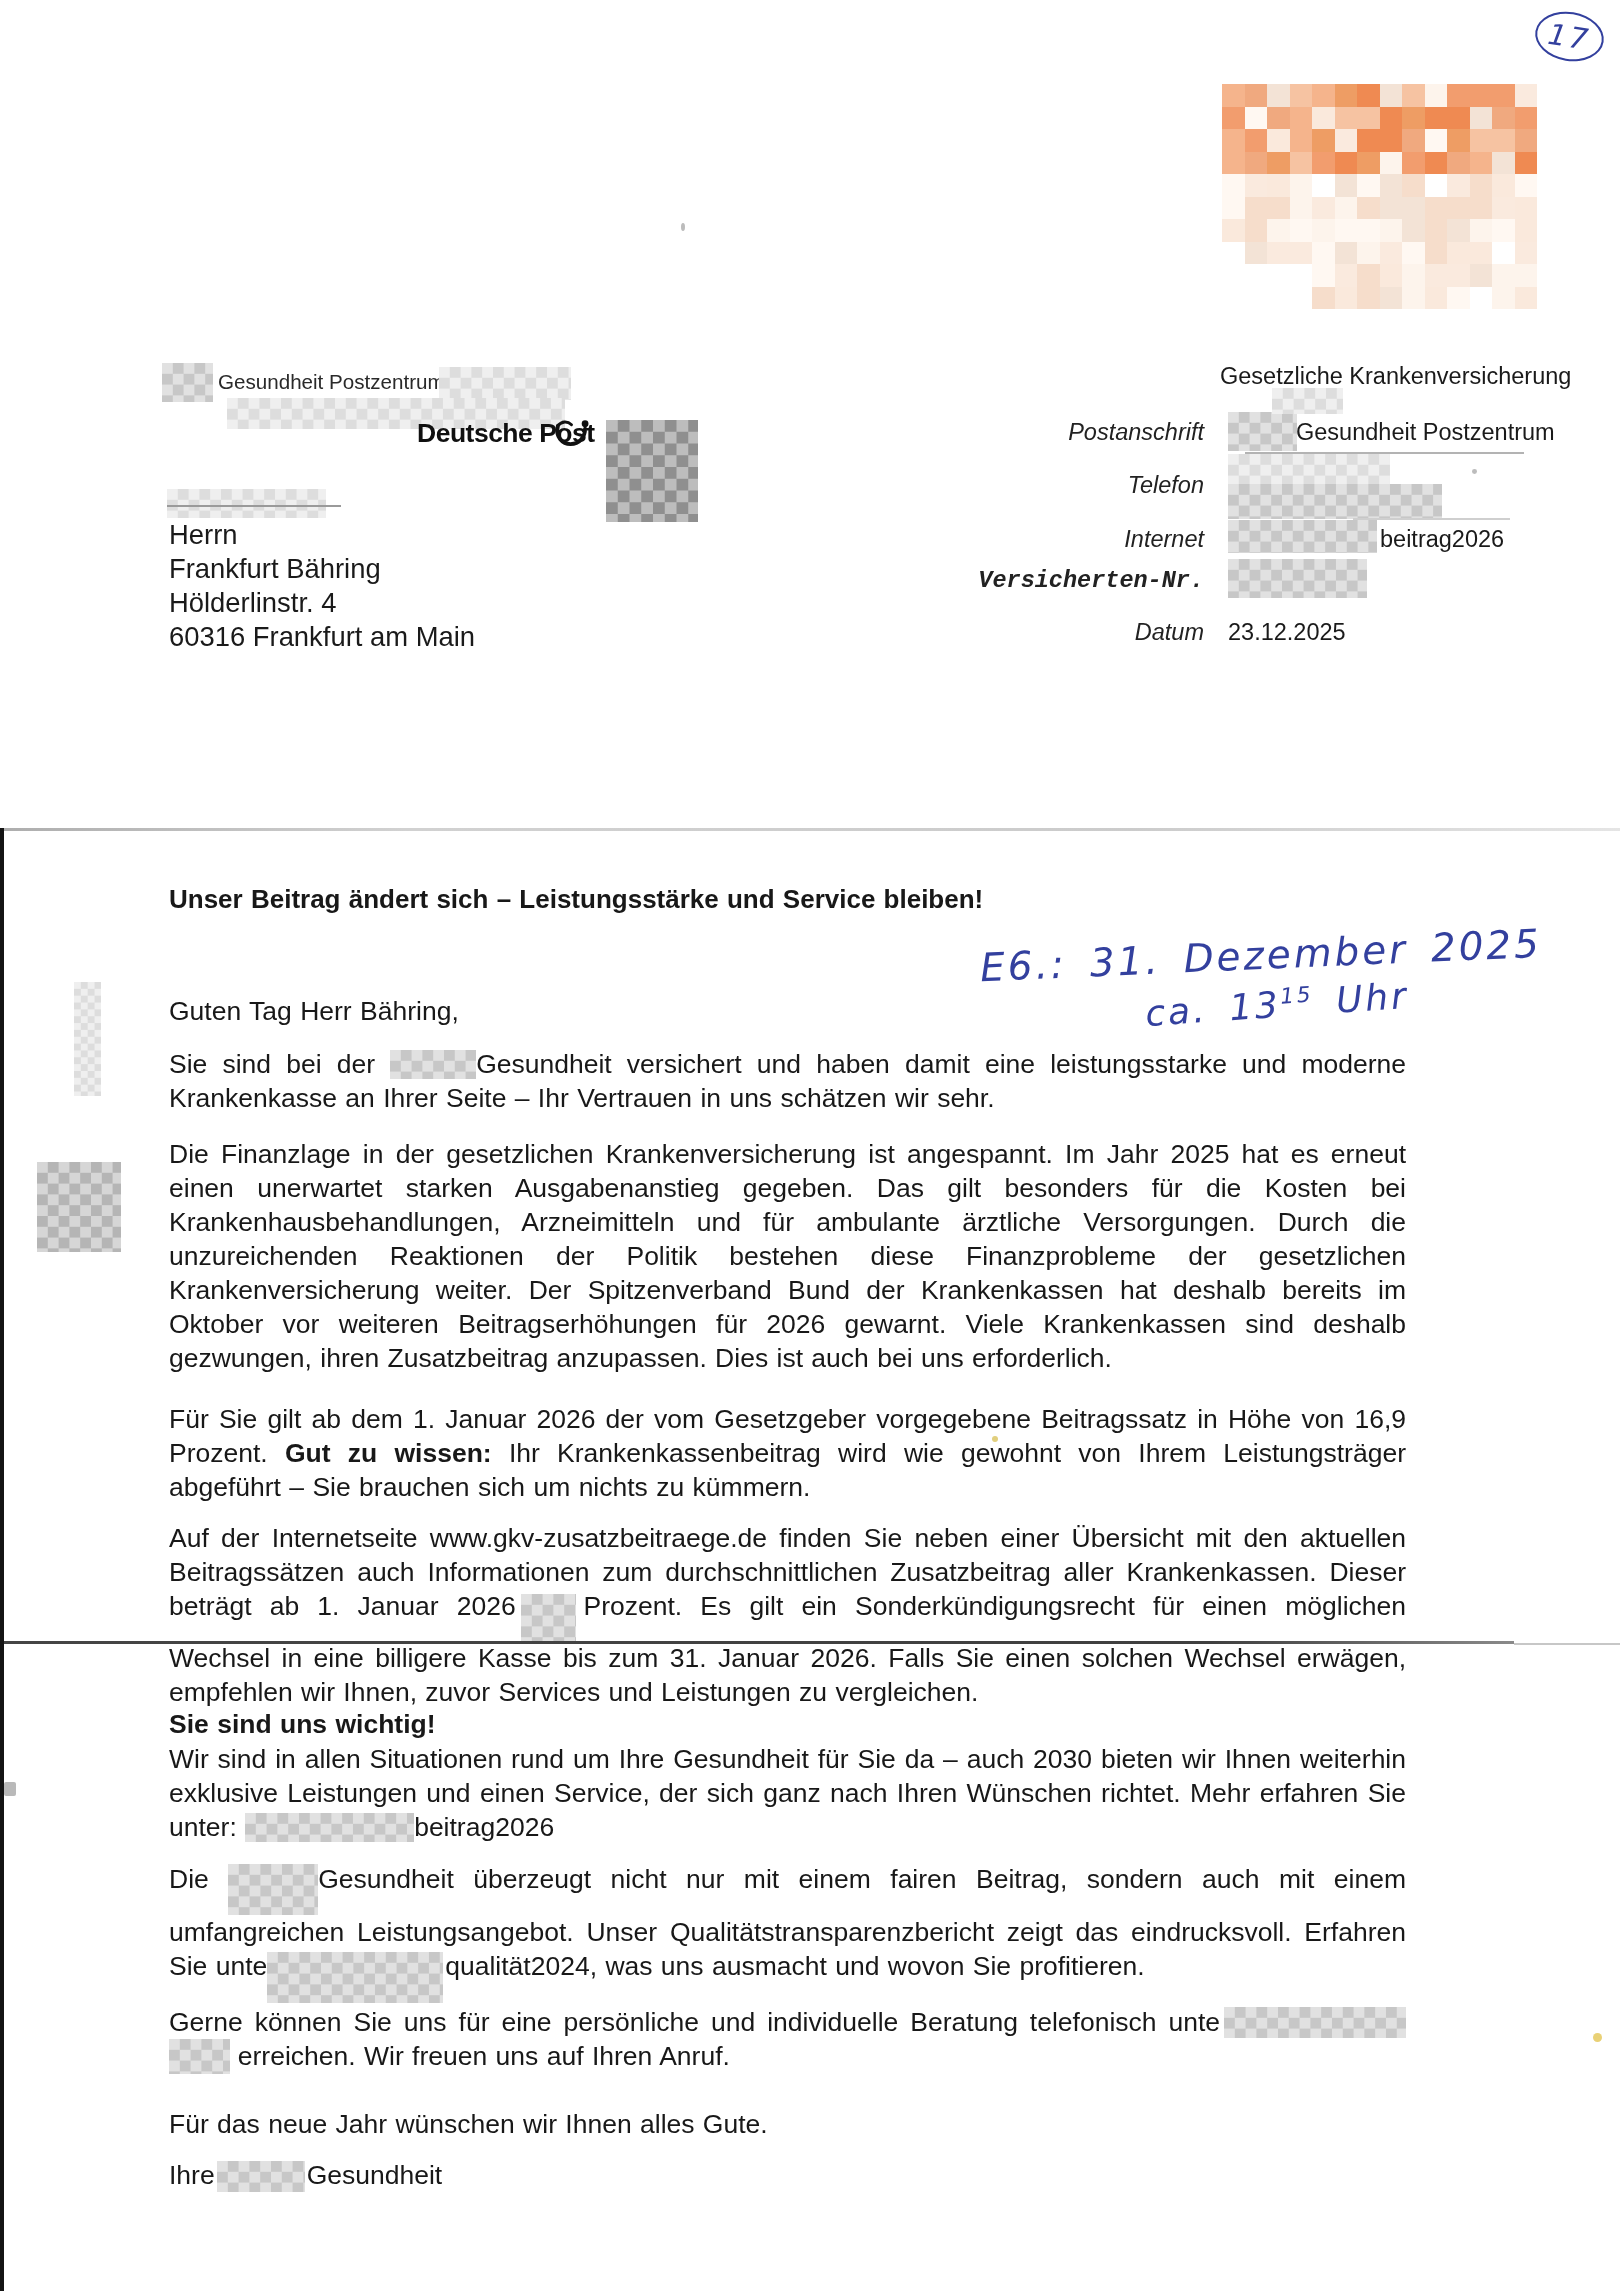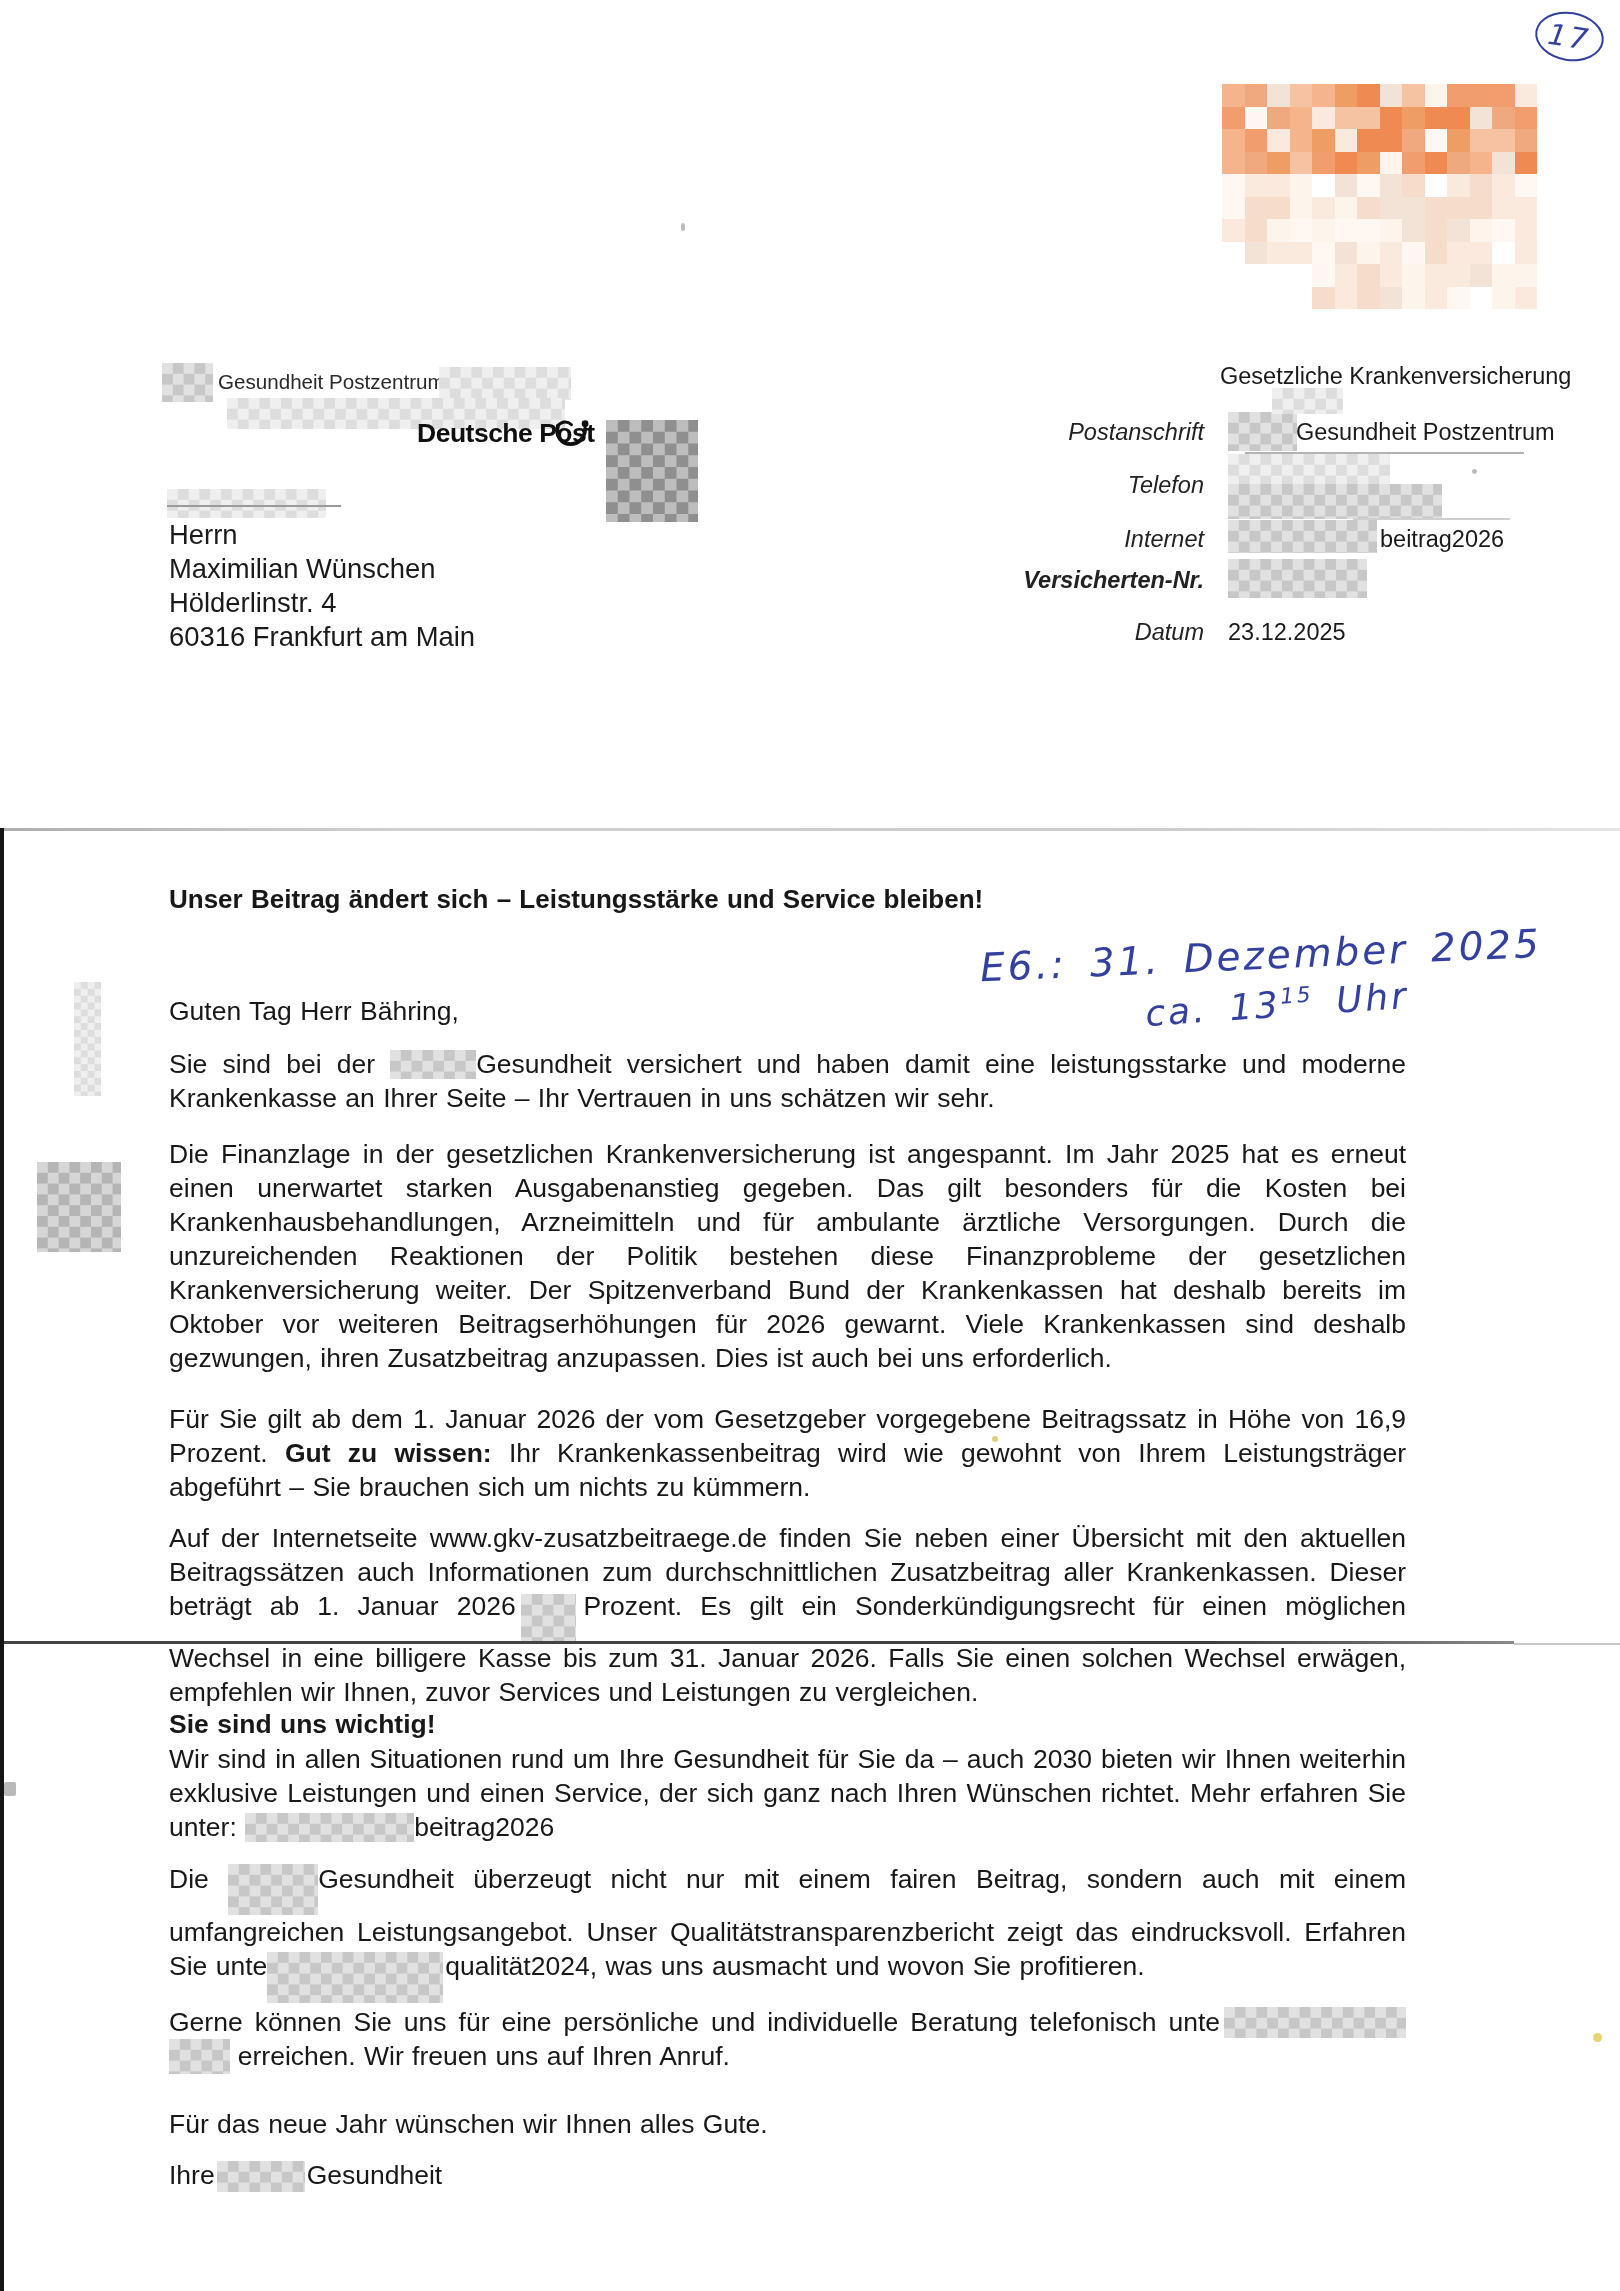--- a/index.html
+++ b/index.html
@@ -216,21 +216,21 @@
       <path d="M6 10 C10 5 16 5 20 9" fill="none" stroke="#101010" stroke-width="3" stroke-linecap="round"></path>
       <circle cx="34" cy="8" r="3.5" fill="#101010"></circle>
     </svg>
   </span>
   <span class="px dark abs" style="left:606px;top:420px;width:92px;height:102px;"></span>
 
   <span class="px pale abs" style="left:167px;top:489px;width:159px;height:29px;"></span>
   <span class="abs" style="left:167px;top:505px;width:174px;height:2px;background:#9a9a9a;"></span>
   <div class="addr" style="left:169px;top:518px;">
     <div>Herrn</div>
-    <div>Maximilian Wünschen</div>
+    <div>Frankfurt Bähring</div>
     <div>Hölderlinstr. 4</div>
     <div>60316 Frankfurt am Main</div>
   </div>
 
   <span class="info-title" style="left:1220px;top:363px;">Gesetzliche Krankenversicherung</span>
 
   <span class="info-label" style="left:959px;top:419px;">Postanschrift</span>
   <span class="px abs" style="left:1228px;top:412px;width:69px;height:39px;"></span>
   <span class="px pale abs" style="left:1272px;top:388px;width:71px;height:25.5px;"></span>
   <span class="info-value" style="left:1296px;top:419px;">Gesundheit Postzentrum</span>
@@ -238,21 +238,21 @@
   <span class="px pale abs" style="left:1228px;top:454px;width:162px;height:37px;"></span>
 
   <span class="info-label" style="left:959px;top:472px;">Telefon</span>
   <span class="px abs" style="left:1228px;top:484px;width:214px;height:35px;"></span>
   <span class="abs" style="left:1353px;top:518px;width:157px;height:2px;background:#cfcfcf;"></span>
 
   <span class="info-label" style="left:959px;top:526px;">Internet</span>
   <span class="px abs" style="left:1228px;top:520px;width:149px;height:33px;"></span>
   <span class="info-value" style="left:1380px;top:526px;">beitrag2026</span>
 
-  <span class="info-label bold" style="left:959px;top:567px;">Versicherten-Nr.</span>
+  <span class="info-label bold" style="left:959px;top:567px;font-family:Liberation Mono, monospace;">Versicherten-Nr.</span>
   <span class="px abs" style="left:1228px;top:559px;width:139px;height:39px;"></span>
 
   <span class="info-label" style="left:959px;top:619px;">Datum</span>
   <span class="info-value" style="left:1228px;top:619px;">23.12.2025</span>
 
   <div class="crease" style="left:0;top:828px;width:1620px;height:2.9px;background:linear-gradient(to right,#9f9f9f,#c9c9c9 25%,#c2c2c2 70%,#e0e0e0);opacity:.85;"></div>
   <div class="crease" style="left:0;top:1641px;width:1514px;height:2.9px;background:linear-gradient(to right,#454545,#3f3f3f 80%,#8a8a8a);"></div>
   <div class="crease" style="left:1514px;top:1643px;width:106px;height:2px;background:#c7c7c7;"></div>
   <div class="abs" style="left:0;top:828px;width:3.9px;height:1463px;background:#141414;"></div>
 

